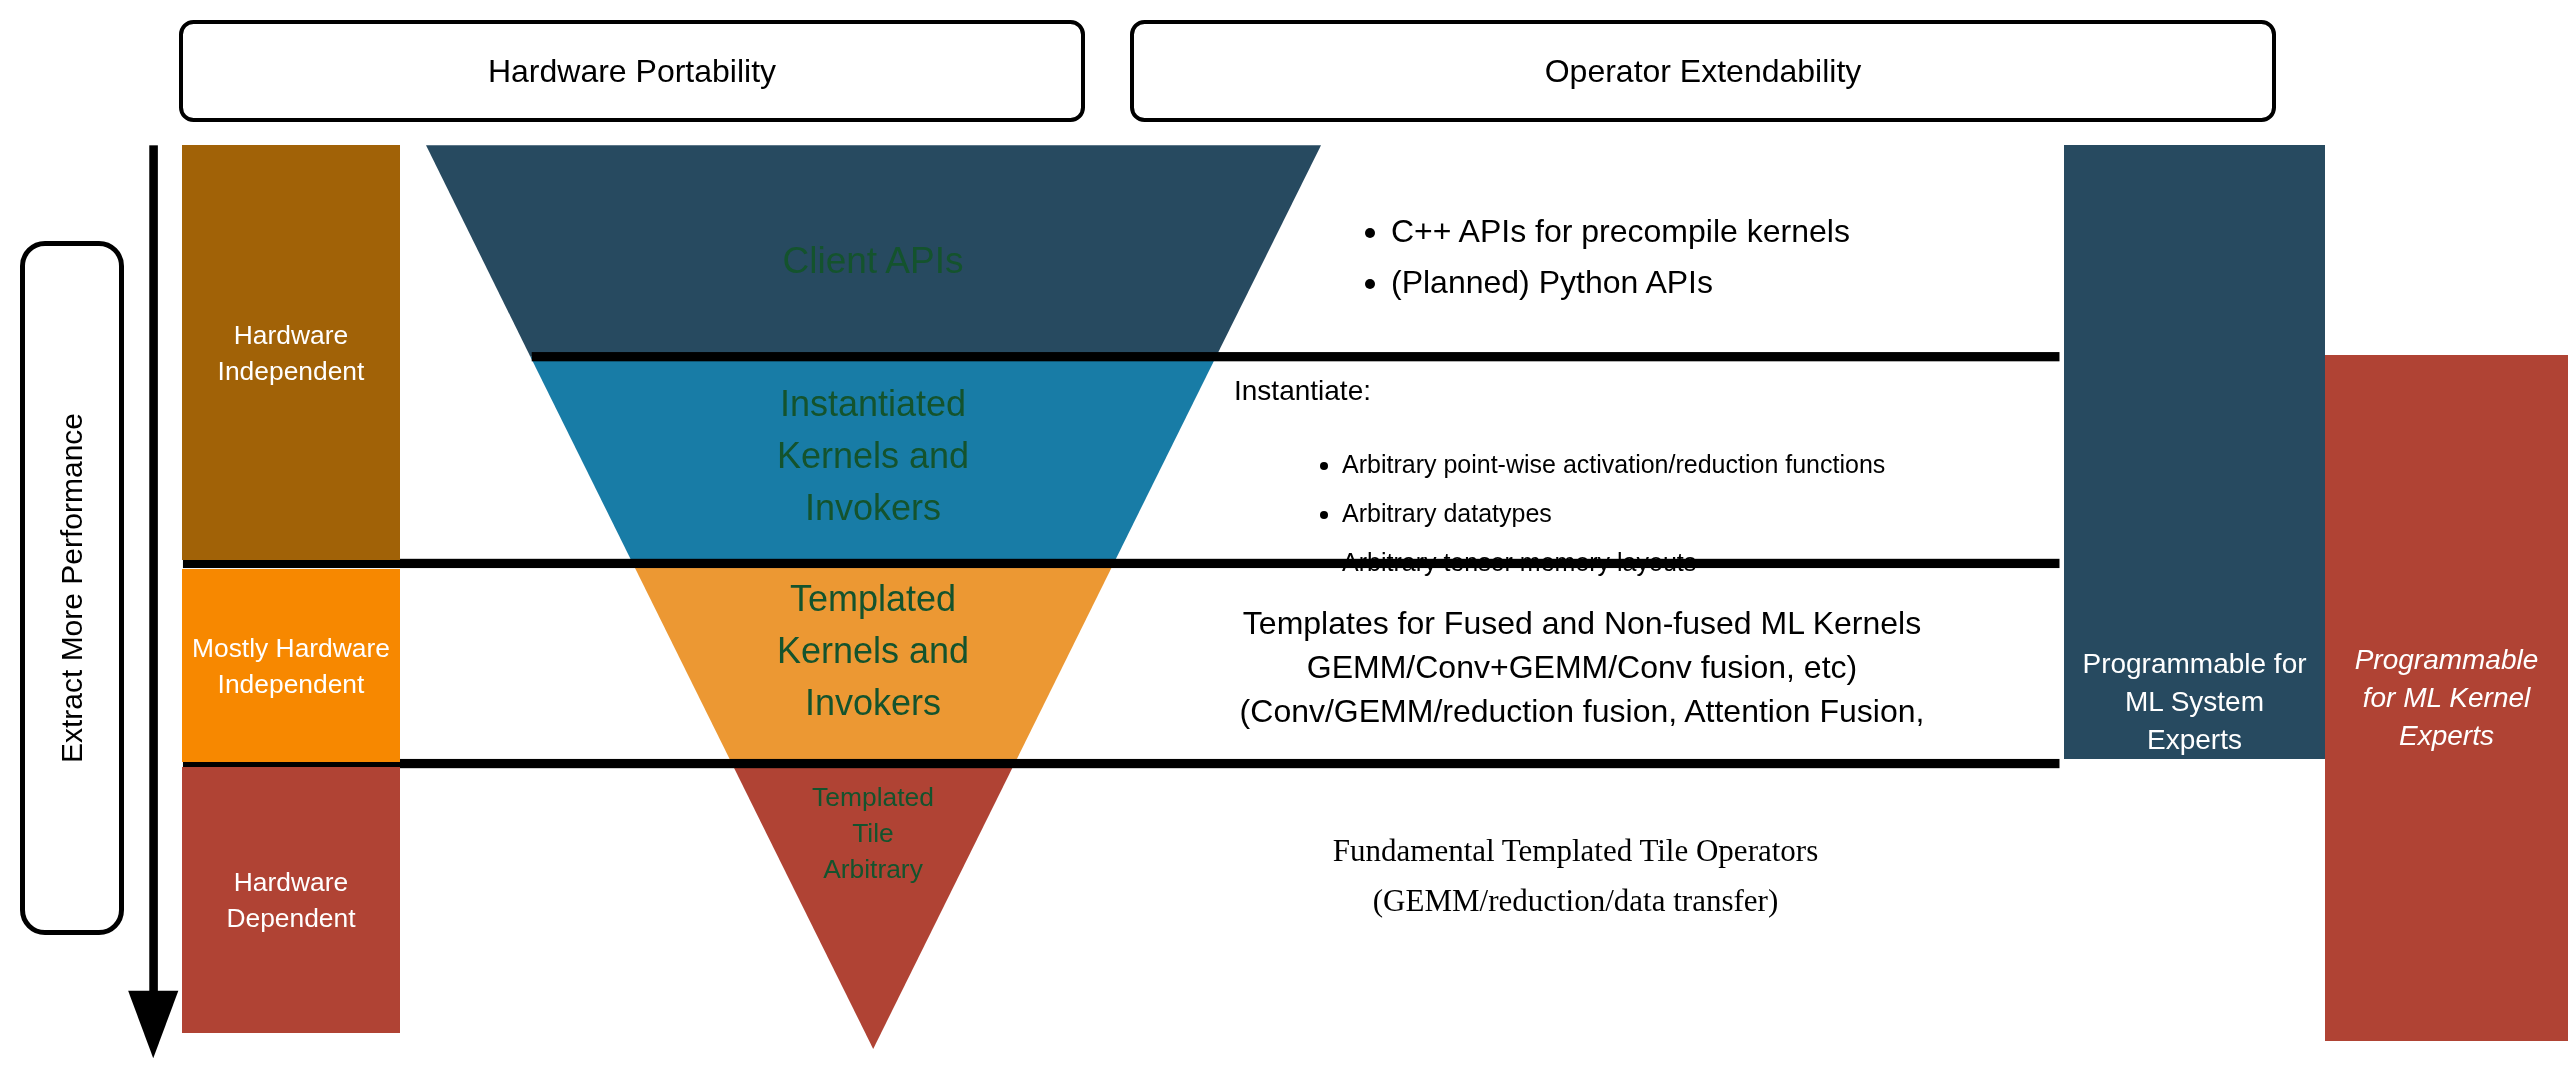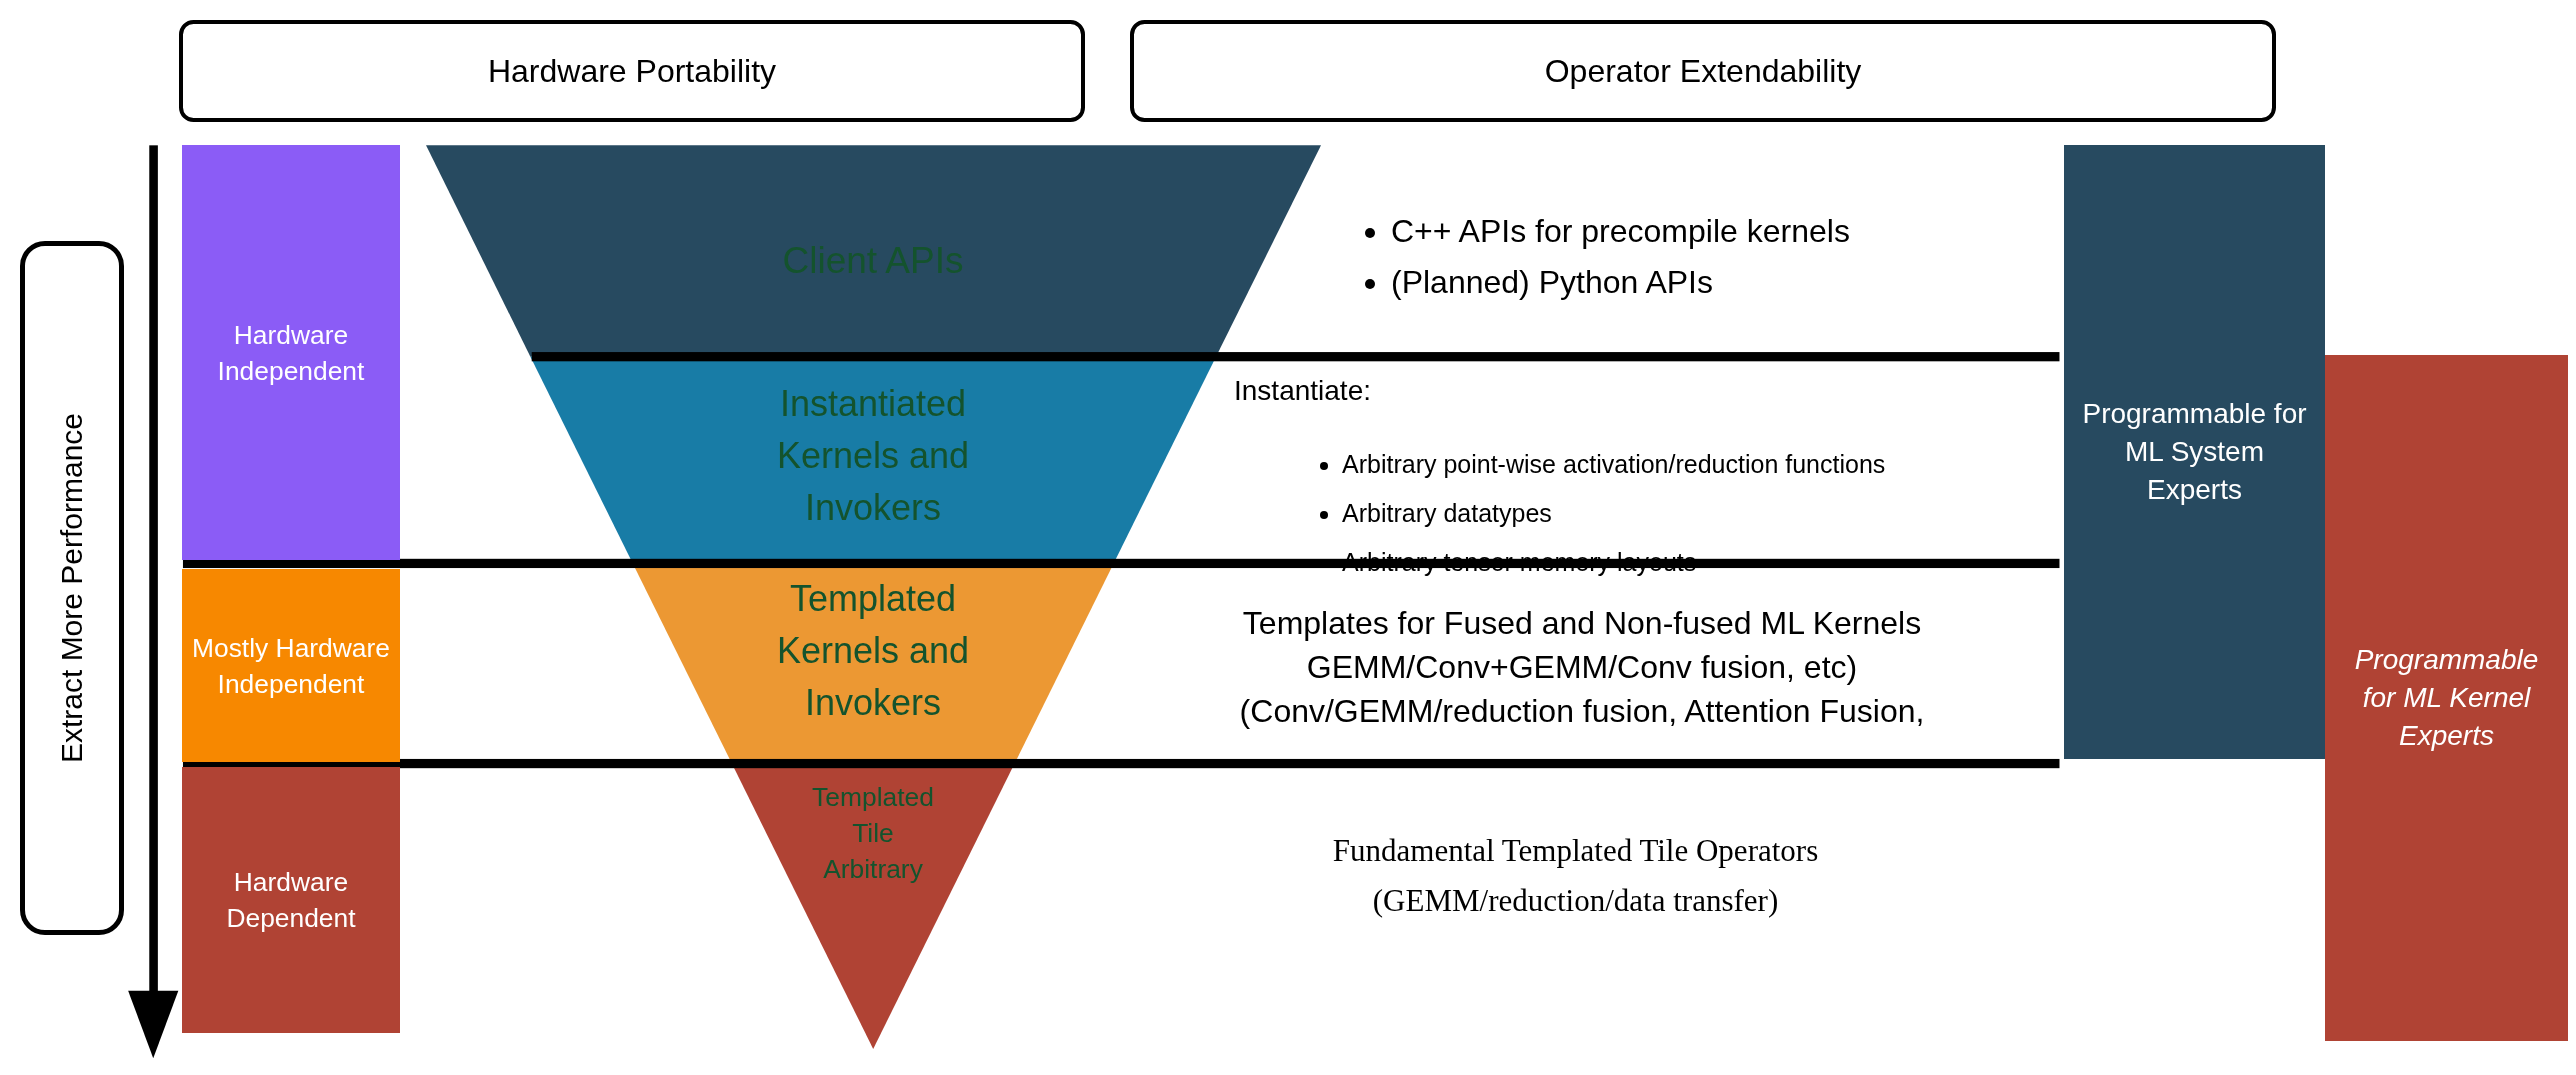--- a/index.html
+++ b/index.html
@@ -85,21 +85,21 @@
     <span>Hardware Portability</span>
   </div>
   <div class="banner" style="left:1130px;width:1146px;">
     <span>Operator Extendability</span>
   </div>
 
   <div class="perf-box">
     <span class="perf-label">Extract More Performance</span>
   </div>
 
-  <div class="colbox leftcol lc-1" style="background-color: #8b5cf6;">
+  <div class="colbox leftcol lc-1" style="background-color: #a16207;">
     <span>Hardware Independent</span>
   </div>
   <div class="colbox leftcol lc-2" style="background-color: rgb(247, 136, 0);">
     <span>Mostly Hardware Independent</span>
   </div>
   <div class="colbox leftcol lc-3" style="background-color: rgb(176, 67, 52);">
     <span>Hardware Dependent</span>
   </div>
 
   <div class="funnel-label fl-1">
@@ -138,21 +138,21 @@
     <div>Templates for Fused and Non-fused ML Kernels</div>
     <div>GEMM/Conv+GEMM/Conv fusion, etc)</div>
     <div>(Conv/GEMM/reduction fusion, Attention Fusion,</div>
   </div>
 
   <div class="abs note fundamental-block">
     <div>Fundamental Templated Tile Operators</div>
     <div>(GEMM/reduction/data transfer)</div>
   </div>
 
-  <div class="colbox rightcol rc-1" style="background-color: rgb(39, 74, 96);">
+  <div class="colbox rightcol rc-1" style="background-color: rgb(39, 74, 96); align-items: flex-end;">
     <span style="width:231px;">Programmable for ML System Experts</span>
   </div>
   <div class="colbox rightcol rc-2" style="background-color: rgb(176, 67, 52);">
     <span style="width:218px;font-style:italic;">Programmable for ML Kernel Experts</span>
   </div>
 
 </div>
 
 
 </body></html>

